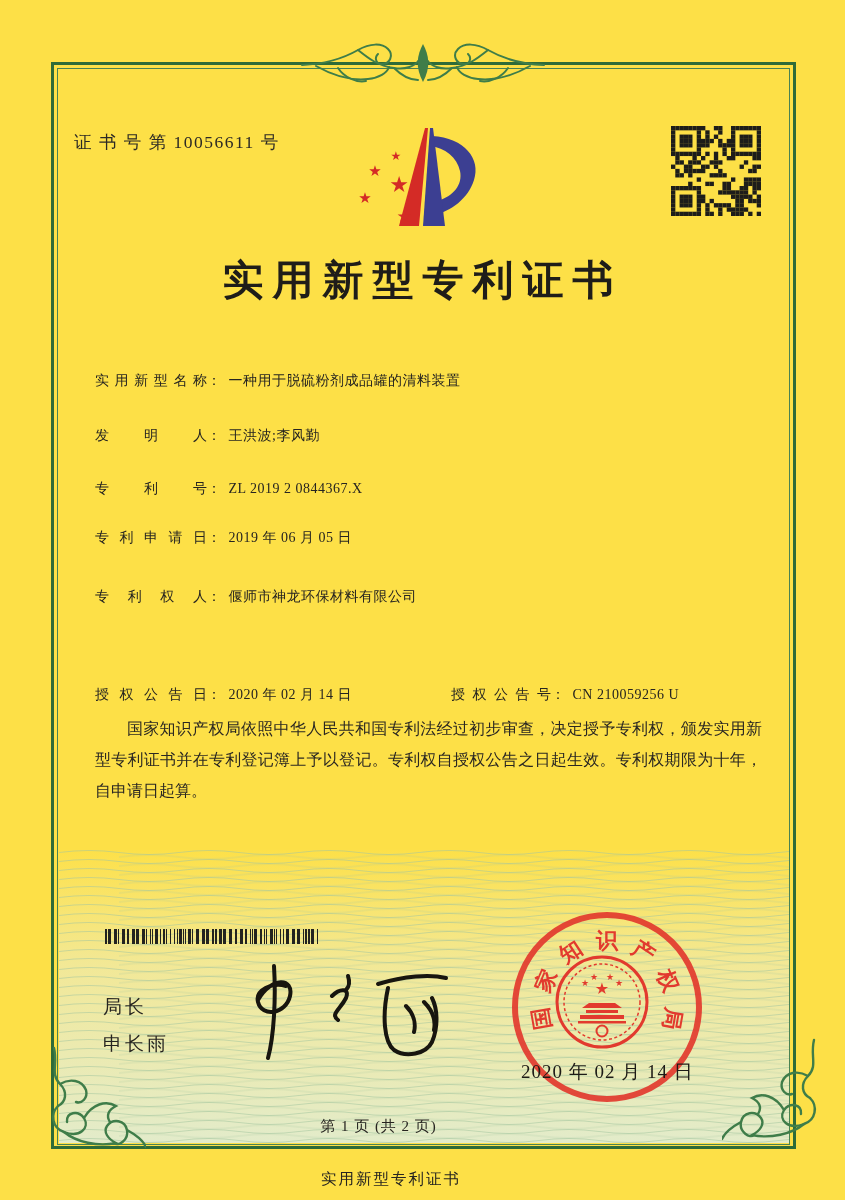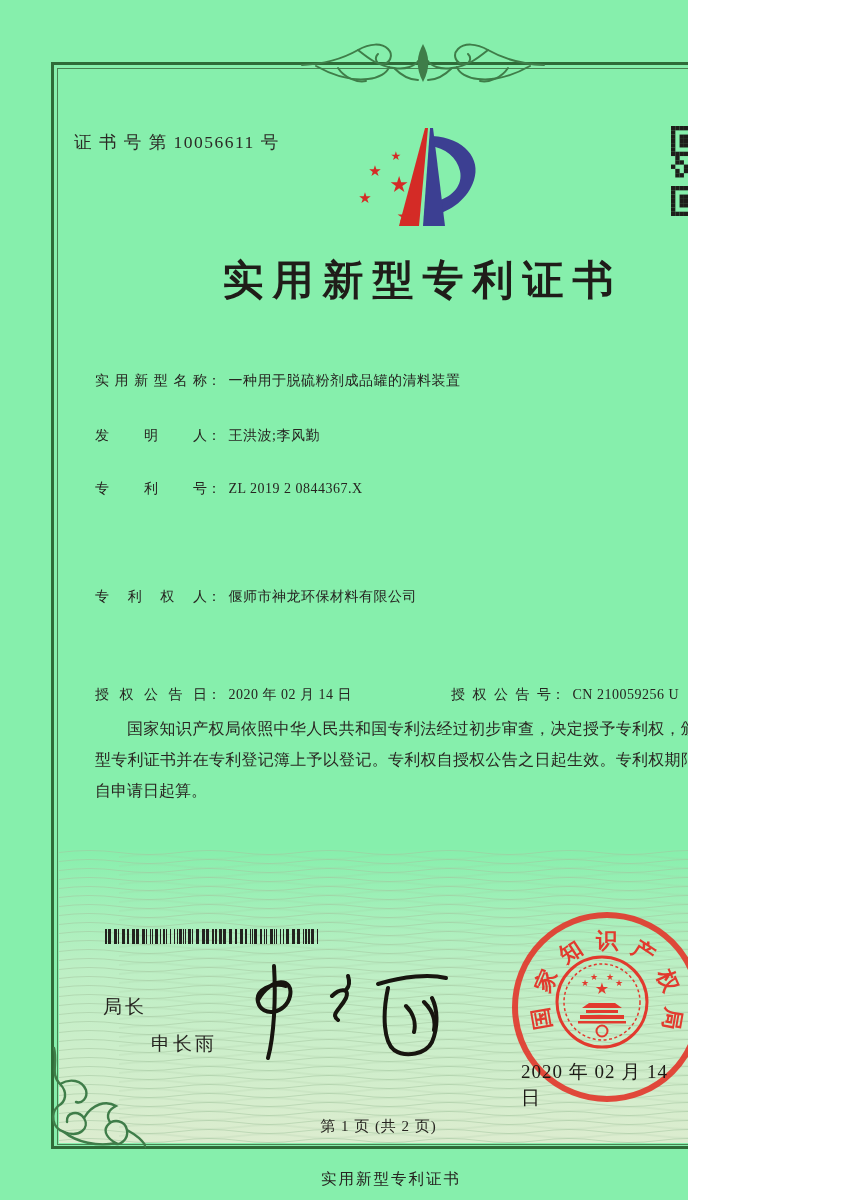--- a/index.html
+++ b/index.html
@@ -1,18 +1,18 @@
 <!DOCTYPE html>
 <html><head>
 <meta charset="utf-8">
 <style>
   html,body{margin:0;padding:0;}
   .page{
-    position:relative; width:688px; height:1200px; overflow:hidden;
-    background:#86efac;
+    position:relative; width:845px; height:1200px; overflow:hidden;
+    background:#fde047;
     font-family:"Liberation Serif","DejaVu Serif",serif;
     color:#262420;
   }
   .abs{position:absolute;}
   
   .frame-outer{left:51px;top:62px;width:739px;height:1081px;border:3px solid #2f6b38;}
   .frame-inner{left:57px;top:68px;width:731px;height:1075px;border:1px solid #4a8352;}
   
   .cert-no{left:74px;top:130px;font-size:17.5px;letter-spacing:1.5px;color:#2b2925;}
   
@@ -21,21 +21,21 @@
   .field{left:95px;width:670px;font-size:14px;line-height:22px;white-space:nowrap;}
   .flabel{display:inline-block;width:112px;text-align:justify;text-align-last:justify;vertical-align:top;}
   .flabel2{display:inline-block;width:100px;text-align:justify;text-align-last:justify;vertical-align:top;}
   .fcolon{display:inline-block;vertical-align:top;}
   .fvalue{display:inline-block;margin-left:4px;vertical-align:top;letter-spacing:0.5px;}
   
   .paras{left:95px;top:713px;width:667px;font-size:16px;line-height:31px;text-align:justify;color:#2a2722;}
   .paras p{margin:0;text-indent:2em;}
   
   .officer-title{left:103px;top:994px;font-size:19px;letter-spacing:3px;z-index:5;}
-  .officer-name{left:103px;top:1031px;font-size:19px;letter-spacing:3px;z-index:5;margin-left:48px;}
+  .officer-name{left:103px;top:1031px;font-size:19px;letter-spacing:3px;z-index:5;}
   .signature{left:228px;top:958px;z-index:5;}
   
   .barcode{left:105px;top:929px;width:216px;height:15px;z-index:4;}
   .barcode div{position:absolute;top:0;height:15px;background:#23231f;}
   .qr{left:671px;top:126px;width:90px;height:90px;z-index:3;}
   
   .seal-ring{left:512px;top:912px;width:178px;height:178px;border:6px solid rgba(226,58,46,.92);border-radius:50%;z-index:4;}
   .seal-char{position:absolute;left:50%;top:50%;width:24px;height:24px;margin:-12px 0 0 -12px;
     font-size:22px;font-weight:700;color:#e23a2e;text-align:center;line-height:24px;}
   .emblem{left:552px;top:952px;z-index:4;}
@@ -357,20 +357,24 @@
     <span class="fvalue">一种用于脱硫粉剂成品罐的清料装置</span>
   </div>
   <div class="abs field z3" style="top:425px">
     <span class="flabel">发明人</span><span class="fcolon">：</span>
     <span class="fvalue">王洪波;李风勤</span>
   </div>
   <div class="abs field z3" style="top:478px">
     <span class="flabel">专利号</span><span class="fcolon">：</span>
     <span class="fvalue">ZL 2019 2 0844367.X</span>
   </div>
+  <div class="abs field z3" style="top:527px">
+    <span class="flabel">专利申请日</span><span class="fcolon">：</span>
+    <span class="fvalue">2019 年 06 月 05 日</span>
+  </div>
   <div class="abs field z3" style="top:586px">
     <span class="flabel">专利权人</span><span class="fcolon">：</span>
     <span class="fvalue">偃师市神龙环保材料有限公司</span>
   </div>
 
   <div class="abs field z3" style="top:684px">
     <span class="flabel">授权公告日</span><span class="fcolon">：</span>
     <span class="fvalue">2020 年 02 月 14 日</span>
     <span style="display:inline-block;width:92px;"></span>
     <span class="flabel2">授权公告号</span><span class="fcolon">：</span>

